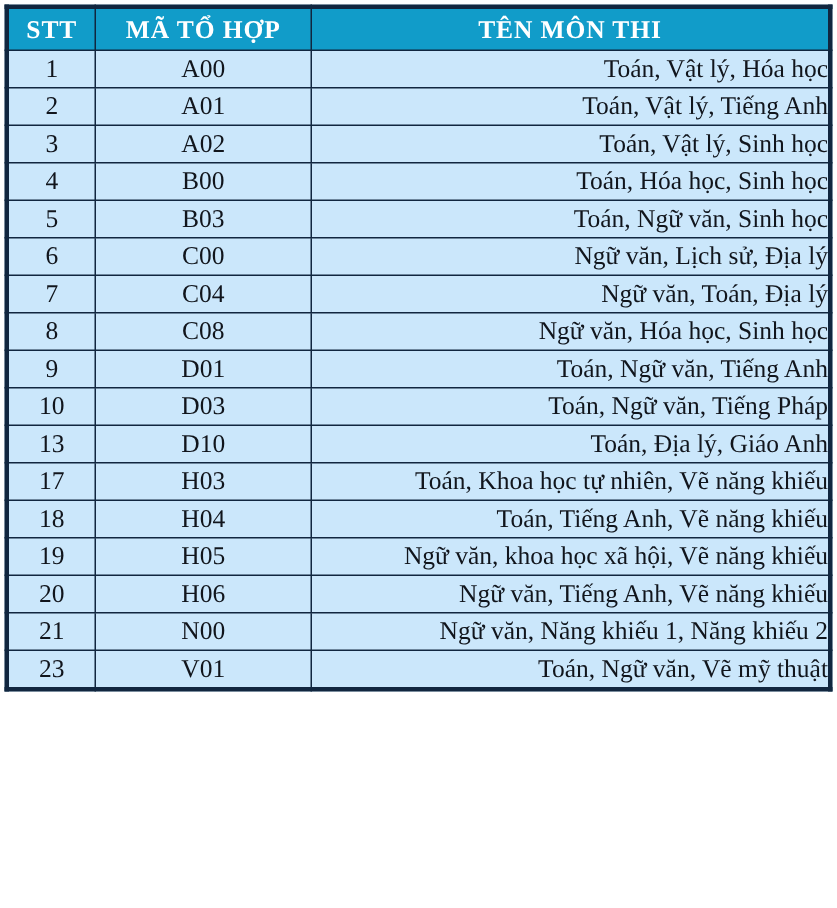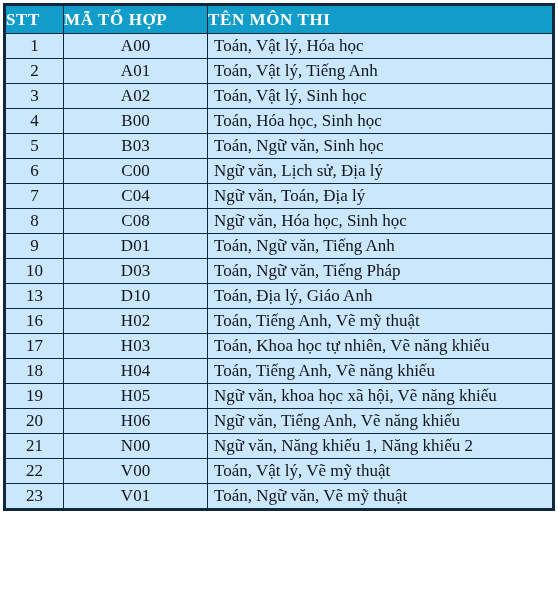--- a/index.html
+++ b/index.html
@@ -40,31 +40,31 @@
     background: #cbe7fb;
     overflow: hidden;
     white-space: nowrap;
   }
   table.combo-table thead th {
     background: #119cc9;
     color: #ffffff;
     font-weight: bold;
     font-size: 17px;
     letter-spacing: 0.6px;
-    text-align: left;
+    text-align: center;
     height: 27px;
     line-height: 27px;
     border-color: #11263f;
   }
   table.combo-table tbody td.cell-stt,
   table.combo-table tbody td.cell-code {
     text-align: center;
   }
   table.combo-table tbody td.cell-subj {
-    text-align: left;
+    text-align: right;
     padding-left: 6px;
   }
   
   table.combo-table {
     border: 3px solid #11263f;
   }
 </style>
 <style>table.combo-table thead th{background:#119cc9;color:#ffffff;}table.combo-table td{background:#cbe7fb;color:#11151c;}table.combo-table,table.combo-table th,table.combo-table td{border-color:#11263f;}</style></head>
 <body>
 
@@ -132,25 +132,20 @@
           <td class="cell-stt">10</td>
           <td class="cell-code">D03</td>
           <td class="cell-subj">Toán, Ngữ văn, Tiếng Pháp</td>
         </tr>
         <tr>
           <td class="cell-stt">13</td>
           <td class="cell-code">D10</td>
           <td class="cell-subj">Toán, Địa lý, Giáo Anh</td>
         </tr>
         <tr>
-          <td class="cell-stt">16</td>
-          <td class="cell-code">H02</td>
-          <td class="cell-subj">Toán, Tiếng Anh, Vẽ mỹ thuật</td>
-        </tr>
-        <tr>
           <td class="cell-stt">17</td>
           <td class="cell-code">H03</td>
           <td class="cell-subj">Toán, Khoa học tự nhiên, Vẽ năng khiếu</td>
         </tr>
         <tr>
           <td class="cell-stt">18</td>
           <td class="cell-code">H04</td>
           <td class="cell-subj">Toán, Tiếng Anh, Vẽ năng khiếu</td>
         </tr>
         <tr>
@@ -162,24 +157,19 @@
           <td class="cell-stt">20</td>
           <td class="cell-code">H06</td>
           <td class="cell-subj">Ngữ văn, Tiếng Anh, Vẽ năng khiếu</td>
         </tr>
         <tr>
           <td class="cell-stt">21</td>
           <td class="cell-code">N00</td>
           <td class="cell-subj">Ngữ văn, Năng khiếu 1, Năng khiếu 2</td>
         </tr>
         <tr>
-          <td class="cell-stt">22</td>
-          <td class="cell-code">V00</td>
-          <td class="cell-subj">Toán, Vật lý, Vẽ mỹ thuật</td>
-        </tr>
-        <tr>
           <td class="cell-stt">23</td>
           <td class="cell-code">V01</td>
           <td class="cell-subj">Toán, Ngữ văn, Vẽ mỹ thuật</td>
         </tr>
       </tbody>
   </table>
 </div>
 
 </body></html>

